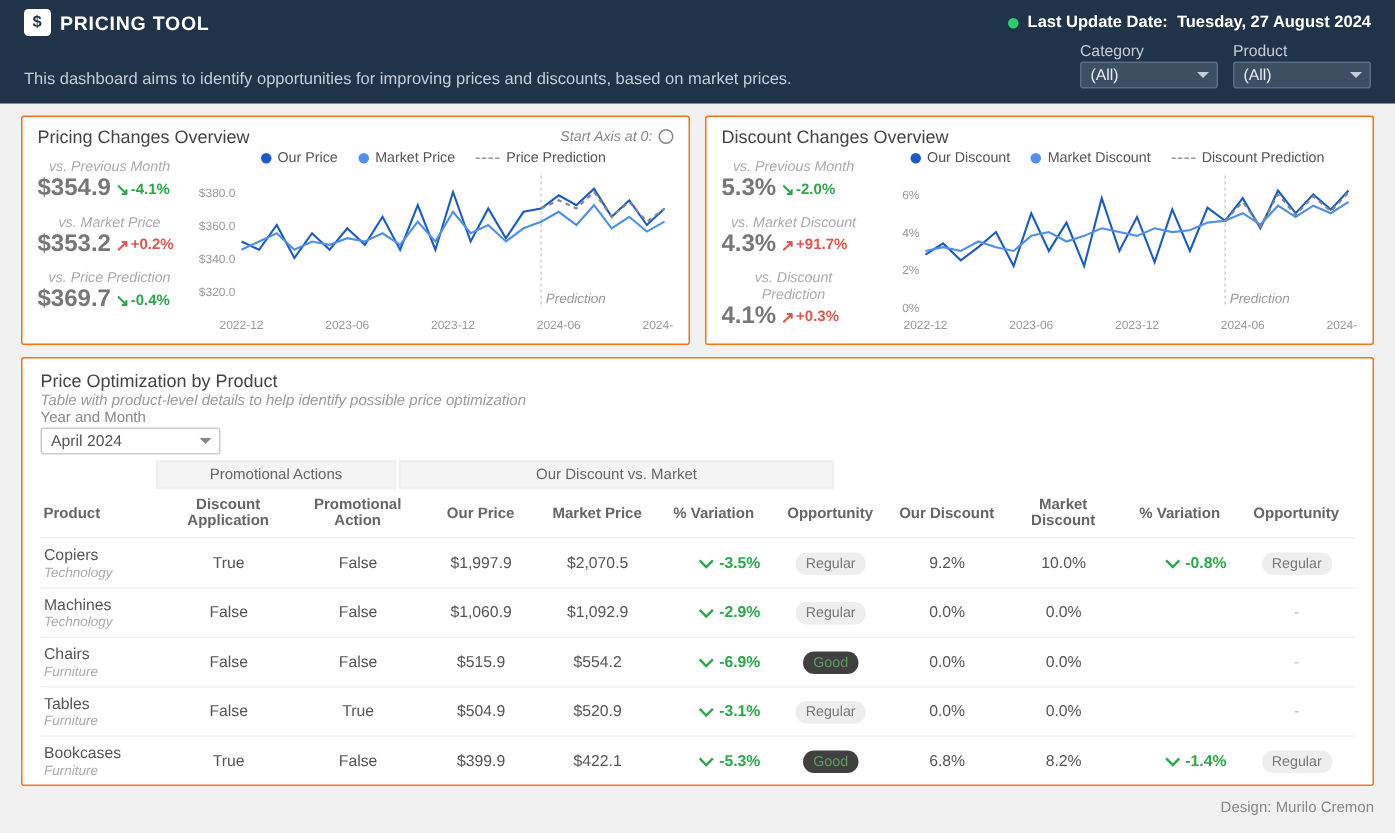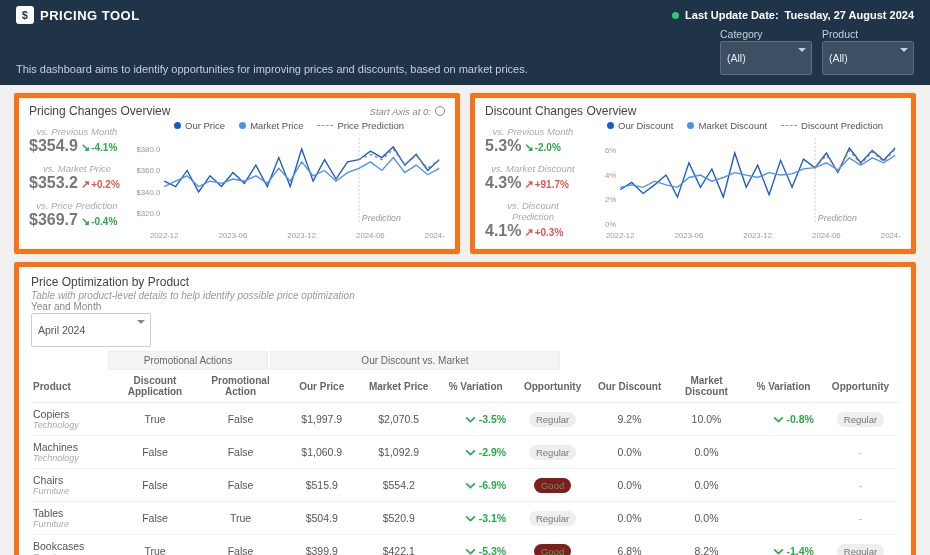--- a/index.html
+++ b/index.html
@@ -45,34 +45,34 @@
   }
   .dot { width:7px;height:7px;border-radius:50%;background:#2ecc71; }
   .topbar-row2 { display:flex; justify-content:space-between; align-items:flex-end; }
   .title-block .title { font-weight:700; font-size:12px; letter-spacing:0.3px; }
   .title-block .subtitle { font-size:11px; color:#c7ced6; margin-top:1px;}
   .filters { display:flex; gap:10px; }
   .filter-col { display:flex; flex-direction:column; font-size:10.5px; }
   .filter-col label { color:#c7ced6; margin-bottom:1px; }
   .dropdown {
     background:#3d4f63; color:#e8edf2; border:1px solid #5a6d80;
-    padding:2px 18px 2px 6px; min-width:92px; height:34px;
+    padding:2px 18px 2px 6px; min-width:92px; height:18px;
     font-size:10.5px; position:relative; border-radius:2px;
     display:flex; align-items:center; cursor:pointer;
   }
   .dropdown::after {
     content:""; position:absolute; right:5px; top:6px;
     border-left:4px solid transparent; border-right:4px solid transparent;
     border-top:4px solid #c7ced6;
   }
 
   .main { padding: 8px 14px; display:flex; flex-direction:column; gap:8px; }
   .row-charts { display:flex; gap:10px; }
   .card {
-    background:#fff; border:5px solid #f97316; border-radius:2px;
+    background:#fff; border:1px solid #f97316; border-radius:2px;
     flex:1; padding:6px 10px 6px 10px;
   }
   .card-header { display:flex; justify-content:space-between; align-items:center; margin-bottom:2px; }
   .card-title { font-size:12px; color:#444; }
   .axis-toggle { font-size:9.5px; color:#888; display:flex; align-items:center; gap:4px; font-style:italic;}
   .axis-toggle .circle { width:10px;height:10px;border:1px solid #888;border-radius:50%; }
   .card-body { display:flex; gap:8px;text-align:center; }
   .kpis { width:96px; display:flex; flex-direction:column; gap:8px; padding-top:6px;}
   .kpi .lab { font-size:9.5px; color:#aaa; font-style:italic; }
   .kpi .val-row { display:flex; align-items:baseline; gap:3px; }
@@ -109,21 +109,21 @@
   thead th { text-align:center; font-weight:600; padding:5px 2px; font-size:10px; color:#666; border-bottom:1px solid #eee;}
   thead th:first-child{ text-align:left; padding-left:2px;}
   colgroup .c-prod{width:76px;} .c-grp1{width:80px;} .c-num{width:72px;} .c-var{width:72px;} .c-opp{width:72px;}
   tbody td { padding:5px 2px; text-align:center; border-bottom:1px solid #f2f2f2; }
   tbody td.prod { text-align:left; }
   tbody td.prod .p-name{ display:block; }
   tbody td.prod .p-cat{ display:block; font-style:italic; color:#aaa; font-size:9px; }
   .variation { display:flex; align-items:center; justify-content:flex-end; gap:3px; padding-right:6px; font-weight:600;}
   .variation svg{ width:11px;height:11px; }
   .opp-badge{ display:inline-block; padding:2px 7px; border-radius:9px; font-size:9.5px; background:#eeeeee; color:#777;}
-  .opp-badge.good{ background:#7f1d1d; color:#5a9c5a; }
+  .opp-badge.good{ background:#404040; color:#5a9c5a; }
   .opp-none{ color:#bbb; }
   .tbl-scroll{ max-height:160px; overflow-y:auto; position:relative;}
   .tbl-scroll::-webkit-scrollbar{width:6px;} .tbl-scroll::-webkit-scrollbar-thumb{background:#ccc;border-radius:3px;}
 
   .footer { text-align:right; font-size:10px; color:#888; padding:1px 14px 0 0;}
 </style>
 </head>
 <body>
 
 <div class="topbar">

